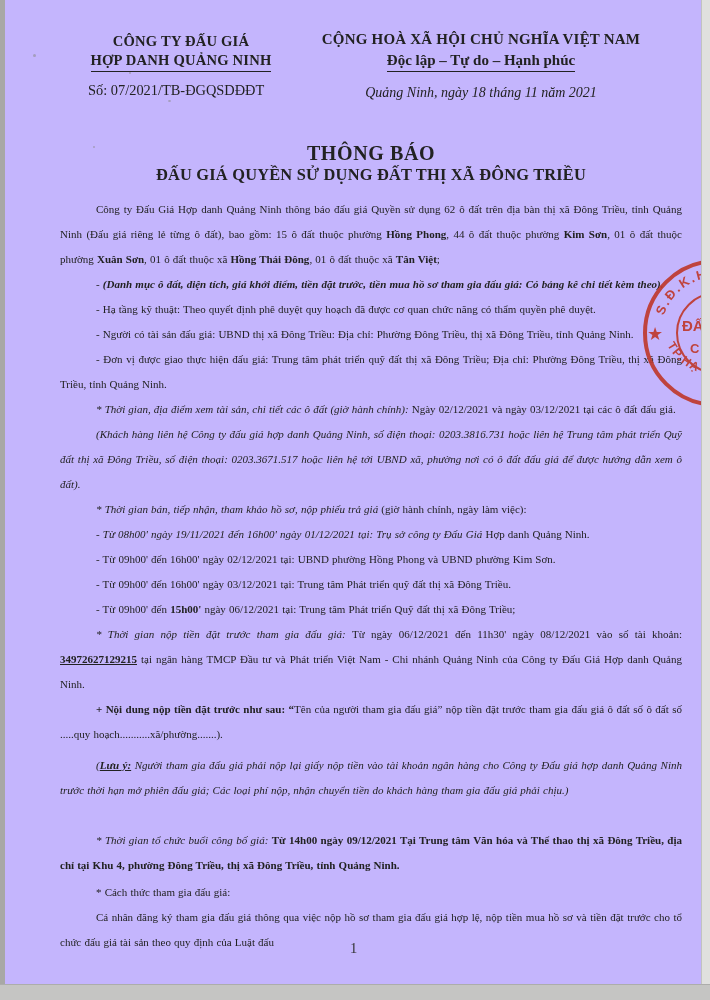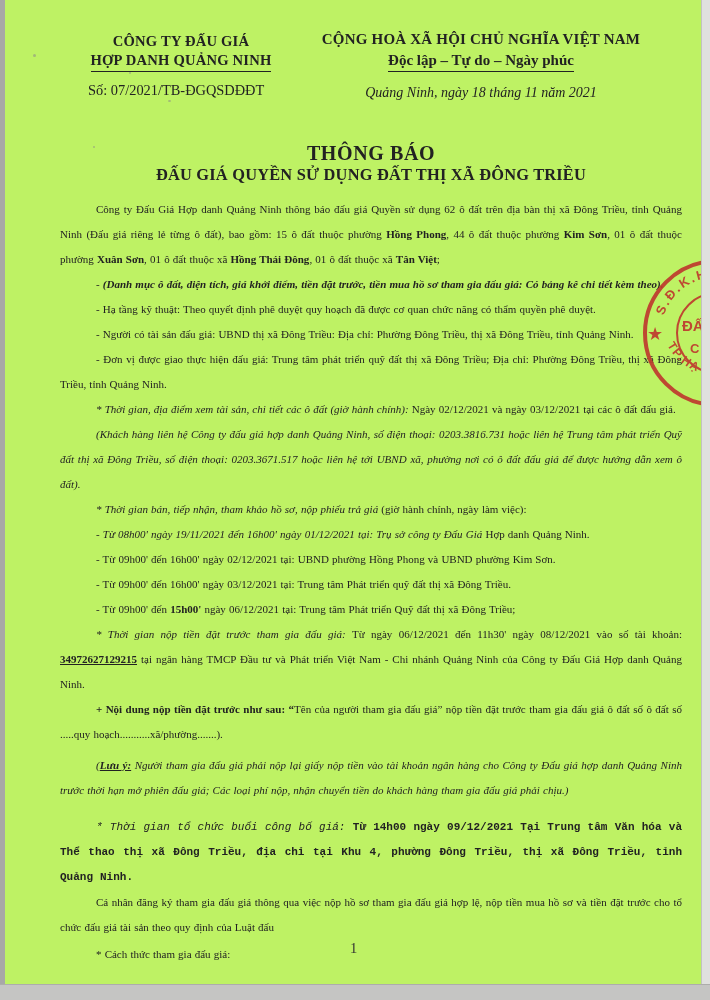--- a/index.html
+++ b/index.html
@@ -1,21 +1,21 @@
 <!DOCTYPE html>
 <html><head>
 <meta charset="utf-8">
 <style>
   html,body{margin:0;padding:0;width:710px;height:1000px;overflow:hidden;background:#c9c9c7;}
   body{font-family:"Liberation Serif","DejaVu Serif",serif;color:#222;}
   .scan{position:relative;width:710px;height:1000px;background:#c9c9c7;}
   .edge-left{position:absolute;left:0;top:0;width:5px;height:1000px;background:#a8a8a6;}
   .edge-right{position:absolute;right:0;top:0;width:8px;height:1000px;background:#e0e0de;border-left:1px solid #c2c2c0;}
   .edge-bottom{position:absolute;left:0;bottom:0;width:710px;height:15px;background:#c5c5c3;border-top:1px solid #adadab;}
-  .page{position:absolute;left:5px;top:0;width:697px;height:985px;background:#bef264;overflow:hidden;}
+  .page{position:absolute;left:5px;top:0;width:697px;height:985px;background:#c4b5fd;overflow:hidden;}
   .speck{position:absolute;border-radius:50%;background:#8a8a88;opacity:.55;}
   .content{position:relative;padding:20px 20px 0 55px;}
   
   .hdr{position:relative;height:100px;font-size:14.6px;line-height:19px;}
   .hdr-left{position:absolute;left:28px;top:12px;width:186px;text-align:center;}
   .hdr-left .l1{font-weight:bold;letter-spacing:.2px;}
   .hdr-left .l2{font-weight:bold;letter-spacing:.2px;border-bottom:1.4px solid #222;padding-bottom:1px;display:inline-block;}
   .hdr-left .num{text-align:left;margin-top:9px;font-size:14.4px;}
   .hdr-right{position:absolute;left:235px;top:10px;width:372px;text-align:center;}
   .hdr-right .l1{font-weight:bold;font-size:15px;letter-spacing:.2px;}
@@ -51,21 +51,21 @@
 
     <div class="content">
       <div class="hdr">
         <div class="hdr-left">
           <div class="l1">CÔNG TY ĐẤU GIÁ</div>
           <div><span class="l2">HỢP DANH QUẢNG NINH</span></div>
           <div class="num">Số: 07/2021/TB-ĐGQSDĐĐT</div>
         </div>
         <div class="hdr-right">
           <div class="l1">CỘNG HOÀ XÃ HỘI CHỦ NGHĨA VIỆT NAM</div>
-          <div><span class="l2">Độc lập – Tự do – Ngày phúc</span></div>
+          <div><span class="l2">Độc lập – Tự do – Hạnh phúc</span></div>
           <div class="date">Quảng Ninh, ngày 18  tháng 11 năm 2021</div>
         </div>
       </div>
 
       <div class="title">
         <div class="t1">THÔNG BÁO</div>
         <div class="t2">ĐẤU GIÁ QUYỀN SỬ DỤNG ĐẤT THỊ XÃ ĐÔNG TRIỀU</div>
       </div>
 
       <div class="bodytext" id="doc-body">
@@ -77,23 +77,23 @@
           <p class="para"><span class="i">* Thời gian, địa điểm xem tài sản, chi tiết các ô đất (giờ hành chính): </span><span>Ngày 02/12/2021 và ngày  03/12/2021 tại các ô đất đấu giá.</span></p>
           <p class="para"><span class="i">(Khách hàng liên hệ Công ty đấu giá hợp danh Quảng Ninh, số điện thoại: 0203.3816.731 hoặc liên hệ Trung tâm phát triển Quỹ đất thị xã Đông Triều, số điện thoại: 0203.3671.517 hoặc liên hệ tới UBND xã, phường nơi có ô đất đấu giá để được hướng dẫn xem ô đất).</span></p>
           <p class="para" style="margin-top: 0;"><span class="i">* Thời gian bán, tiếp nhận, tham khảo hồ sơ, nộp phiếu trả giá </span><span>(giờ hành chính, ngày làm việc):</span></p>
           <p class="para"><span class="i">- Từ 08h00' ngày 19/11/2021 đến 16h00' ngày 01/12/2021 tại: Trụ sở công ty Đấu Giá </span><span>Hợp danh Quảng Ninh.</span></p>
           <p class="para"><span>- Từ 09h00' đến 16h00' ngày 02/12/2021 tại: UBND phường Hồng Phong và UBND phường Kim Sơn.</span></p>
           <p class="para"><span>- Từ 09h00' đến 16h00' ngày 03/12/2021 tại: Trung tâm Phát triển quỹ đất thị xã Đông Triều.</span></p>
           <p class="para"><span>- Từ 09h00' đến </span><span class="b">15h00'</span><span> ngày 06/12/2021 tại: Trung tâm Phát triển Quỹ đất thị xã Đông Triều;</span></p>
           <p class="para"><span class="i">* Thời gian nộp tiền đặt trước tham gia đấu giá: </span><span>Từ ngày 06/12/2021 đến 11h30' ngày 08/12/2021 vào số tài khoản: </span><span class="b u">34972627129215</span><span> tại ngân hàng TMCP Đầu tư và Phát triển Việt Nam - Chi nhánh Quảng Ninh của Công ty Đấu Giá Hợp danh Quảng Ninh.</span></p>
           <p class="para"><span class="b">+ Nội dung nộp tiền đặt trước như sau: “</span><span>Tên của người tham gia đấu giá” nộp tiền đặt trước tham gia đấu giá ô đất số ô đất số .....quy hoạch...........xã/phường.......).</span></p>
           <p class="para" style="margin-top: 6px;"><span class="i">(</span><span class="b i u">Lưu ý:</span><span class="i"> Người tham gia đấu giá phải nộp lại giấy nộp tiền vào tài khoản ngân hàng cho Công ty Đấu giá hợp danh Quảng Ninh trước thời hạn mở phiên đấu giá; Các loại phí nộp, nhận chuyển tiền do khách hàng tham gia đấu giá phải chịu.)</span></p>
-          <p class="para" style="margin-top: 12px; font-family: Liberation Mono, monospace;"><span class="i">* Thời gian tổ chức buổi công bố giá: </span><span class="b">Từ 14h00 ngày 09/12/2021 Tại Trung tâm Văn hóa và Thể thao thị xã Đông Triều, địa chỉ tại Khu 4, phường Đông Triều, thị xã Đông Triều, tỉnh Quảng Ninh.</span></p>
+          <p class="para" style="margin-top: 25px;"><span class="i">* Thời gian tổ chức buổi công bố giá: </span><span class="b">Từ 14h00 ngày 09/12/2021 Tại Trung tâm Văn hóa và Thể thao thị xã Đông Triều, địa chỉ tại Khu 4, phường Đông Triều, thị xã Đông Triều, tỉnh Quảng Ninh.</span></p>
+          <p class="para" style="margin-top: 2px;"><span>* Cách thức tham gia đấu giá:</span></p>
           <p class="para"><span>Cá nhân đăng ký tham gia đấu giá thông qua việc nộp hồ sơ tham gia đấu giá hợp lệ, nộp tiền mua hồ sơ và tiền đặt trước cho tổ chức đấu giá tài sản theo quy định của Luật đấu</span></p>
-          <p class="para" style="margin-top: 2px;"><span>* Cách thức tham gia đấu giá:</span></p>
         </div>
     </div>
 
     <svg class="stamp" viewBox="0 0 150 150">
       <g stroke="#bf3a2e" fill="none">
         <circle cx="75" cy="75" r="72" stroke-width="4"></circle>
         <circle cx="75" cy="75" r="40" stroke-width="2"></circle>
       </g>
       <defs>
         <path id="arcTop" d="M 19,75 A 56,56 0 0 1 131,75"></path>

